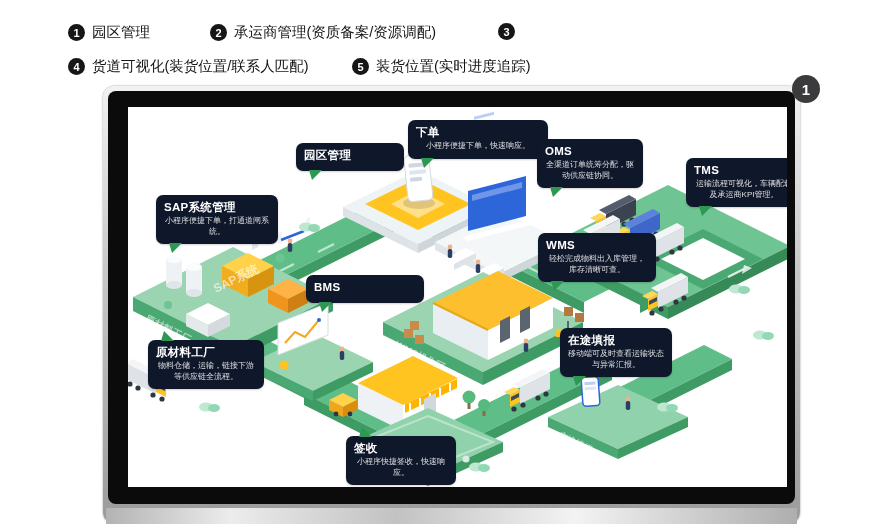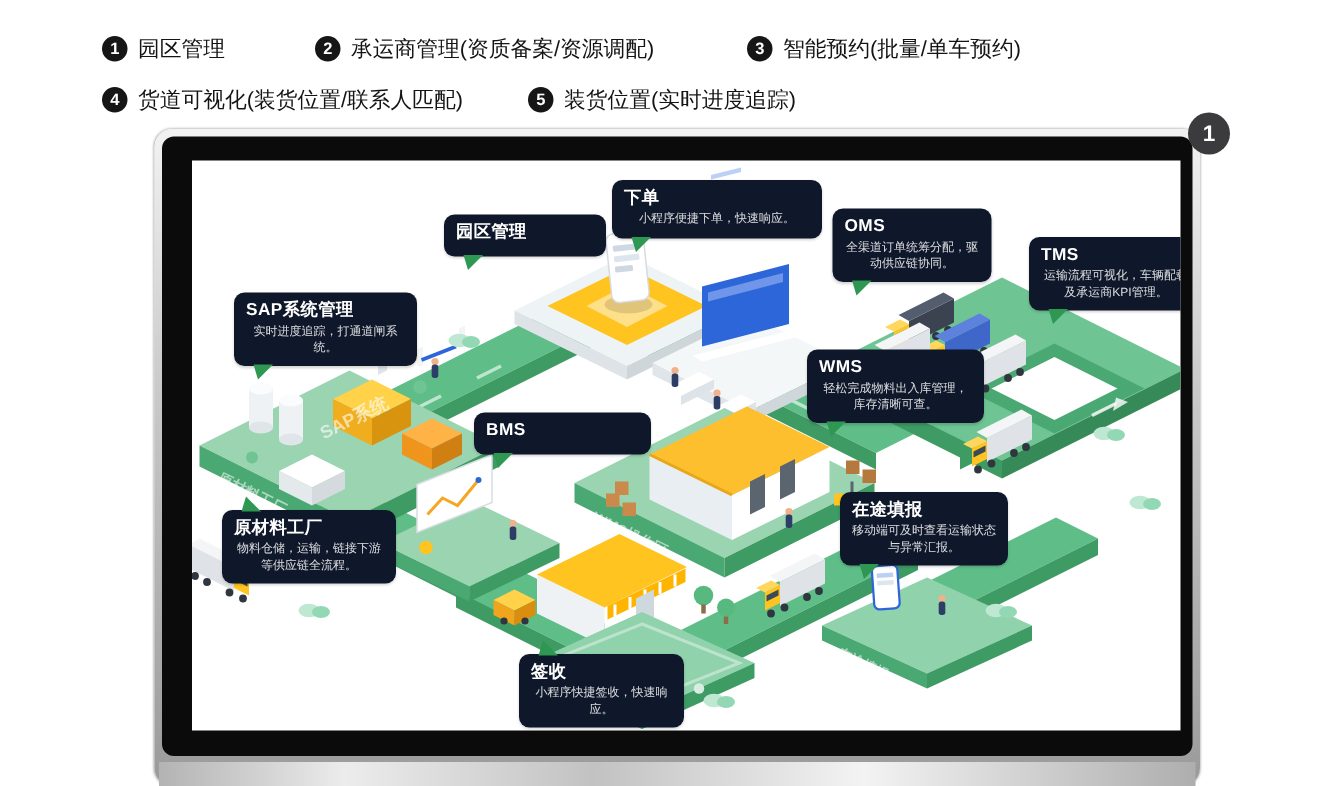--- a/index.html
+++ b/index.html
@@ -37,21 +37,20 @@
 <div class="feat" style="left:68px;top:23px">
   <span class="num">1</span>
   <span>园区管理</span>
 </div>
 <div class="feat" style="left:210px;top:23px">
   <span class="num">2</span>
   <span>承运商管理(资质备案/资源调配)</span>
 </div>
 <div class="feat" style="left:498px;top:23px">
   <span class="num">3</span>
-  <span>智能预约(批量/单车预约)</span>
 </div>
 <div class="feat" style="left:68px;top:57px">
   <span class="num">4</span>
   <span>货道可视化(装货位置/联系人匹配)</span>
 </div>
 <div class="feat" style="left:352px;top:57px">
   <span class="num">5</span>
   <span>装货位置(实时进度追踪)</span>
 </div>
 
@@ -304,42 +303,42 @@
             <use href="#bush" x="82" y="300"></use>
           <use href="#bush" x="352" y="360"></use>
             <use href="#bush" x="612" y="182"></use>
           <use href="#bush" x="182" y="120"></use>
             <use href="#bush" x="540" y="300"></use>
         </g>
       </svg>
 
       <div class="callout" style="left:28px;top:88px;width:106px">
         <div class="t">SAP系统管理</div>
-        <div class="d">实时进度追踪，打通道闸系统。</div>
+        <div class="d">小程序便捷下单，打通道闸系统。</div>
       </div>
       <div class="callout" style="left:168px;top:36px;width:92px">
         <div class="t">园区管理</div>
       </div>
       <div class="callout" style="left:280px;top:13px;width:124px">
         <div class="t">下单</div>
         <div class="d">小程序便捷下单，快速响应。</div>
       </div>
-      <div class="callout" style="left:427px;top:32px;width:90px">
+      <div class="callout" style="left:409px;top:32px;width:90px">
         <div class="t">OMS</div>
         <div class="d">全渠道订单统筹分配，驱动供应链协同。</div>
       </div>
       <div class="callout" style="left:558px;top:51px;width:100px">
         <div class="t">TMS</div>
         <div class="d">运输流程可视化，车辆配载及承运商KPI管理。</div>
       </div>
       <div class="callout" style="left:410px;top:126px;width:102px">
         <div class="t">WMS</div>
         <div class="d">轻松完成物料出入库管理，库存清晰可查。</div>
       </div>
-      <div class="callout" style="left:188px;top:168px;width:102px">
+      <div class="callout" style="left:178px;top:168px;width:102px">
         <div class="t">BMS</div>
       </div>
       <div class="callout tail-top" style="left:20px;top:233px;width:100px">
         <div class="t">原材料工厂</div>
         <div class="d">物料仓储，运输，链接下游等供应链全流程。</div>
       </div>
       <div class="callout" style="left:432px;top:221px;width:96px">
         <div class="t">在途填报</div>
         <div class="d">移动端可及时查看运输状态与异常汇报。</div>
       </div>

